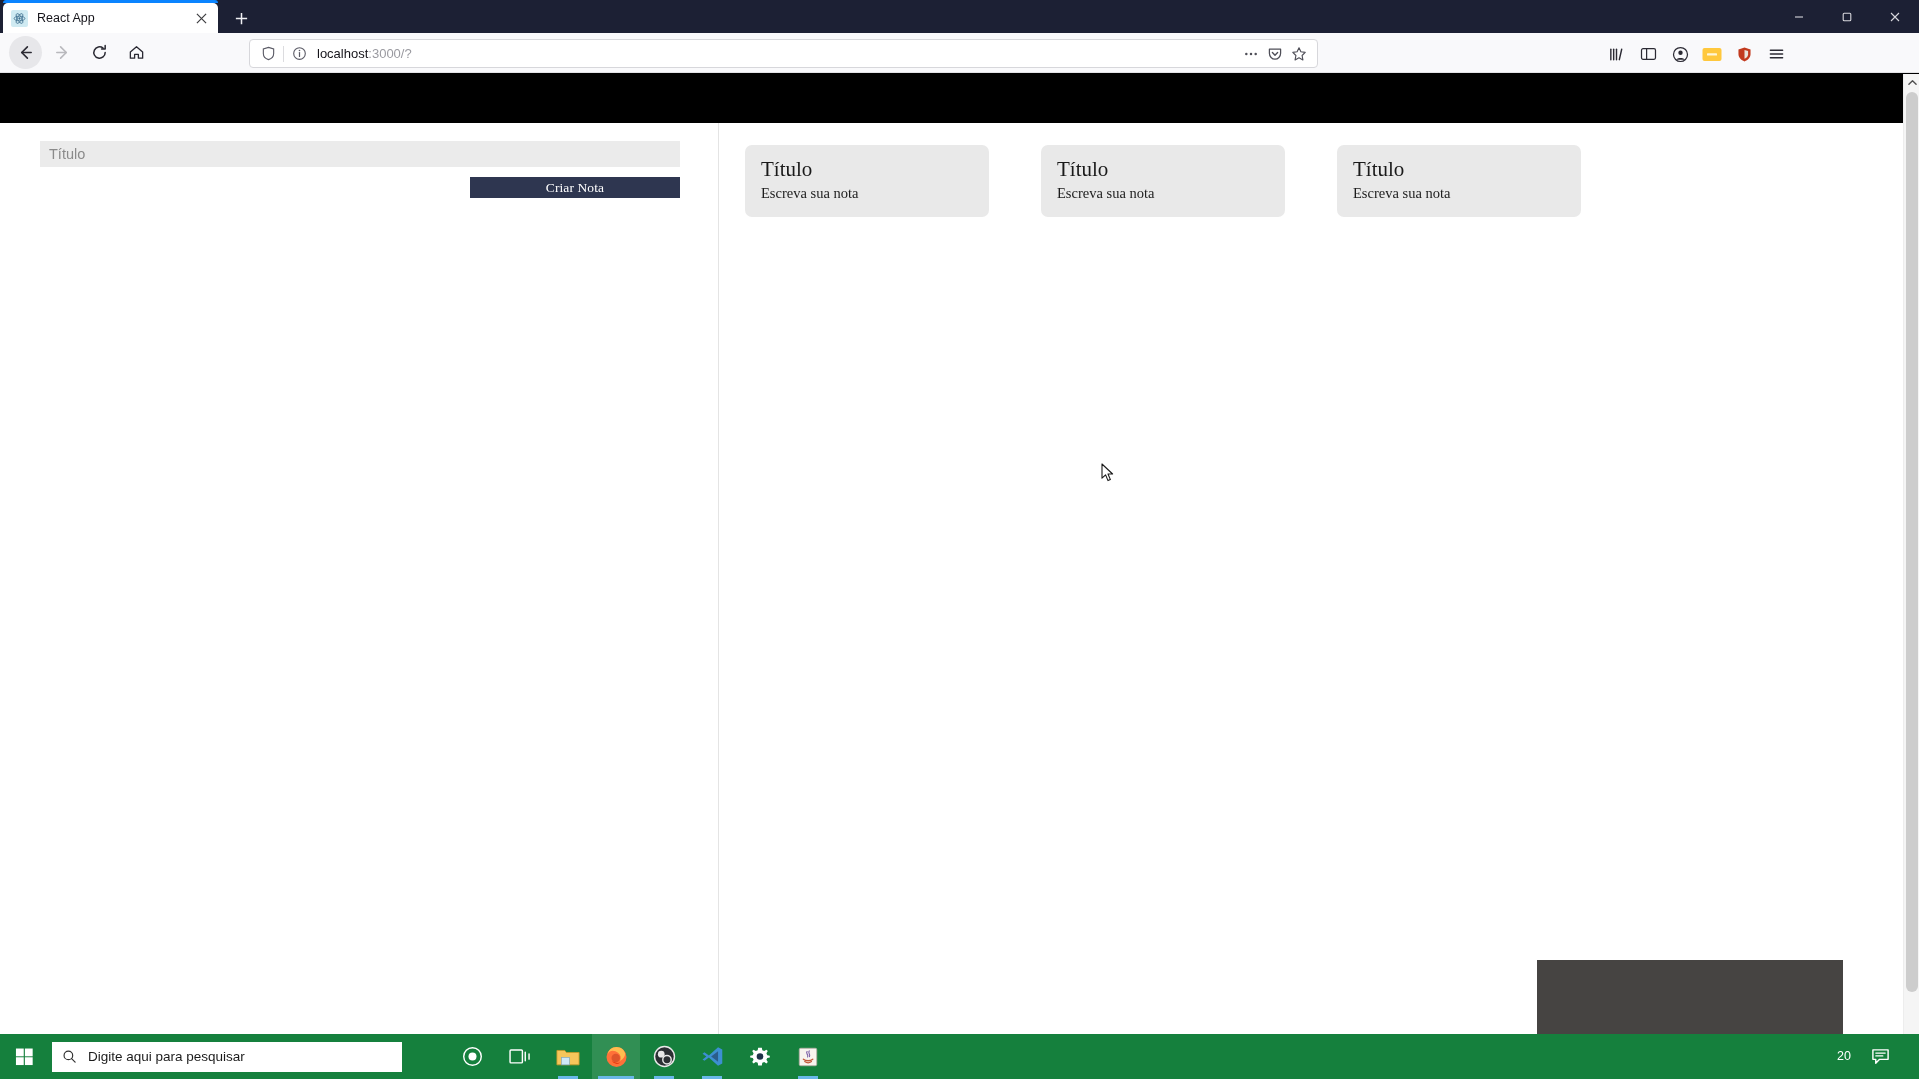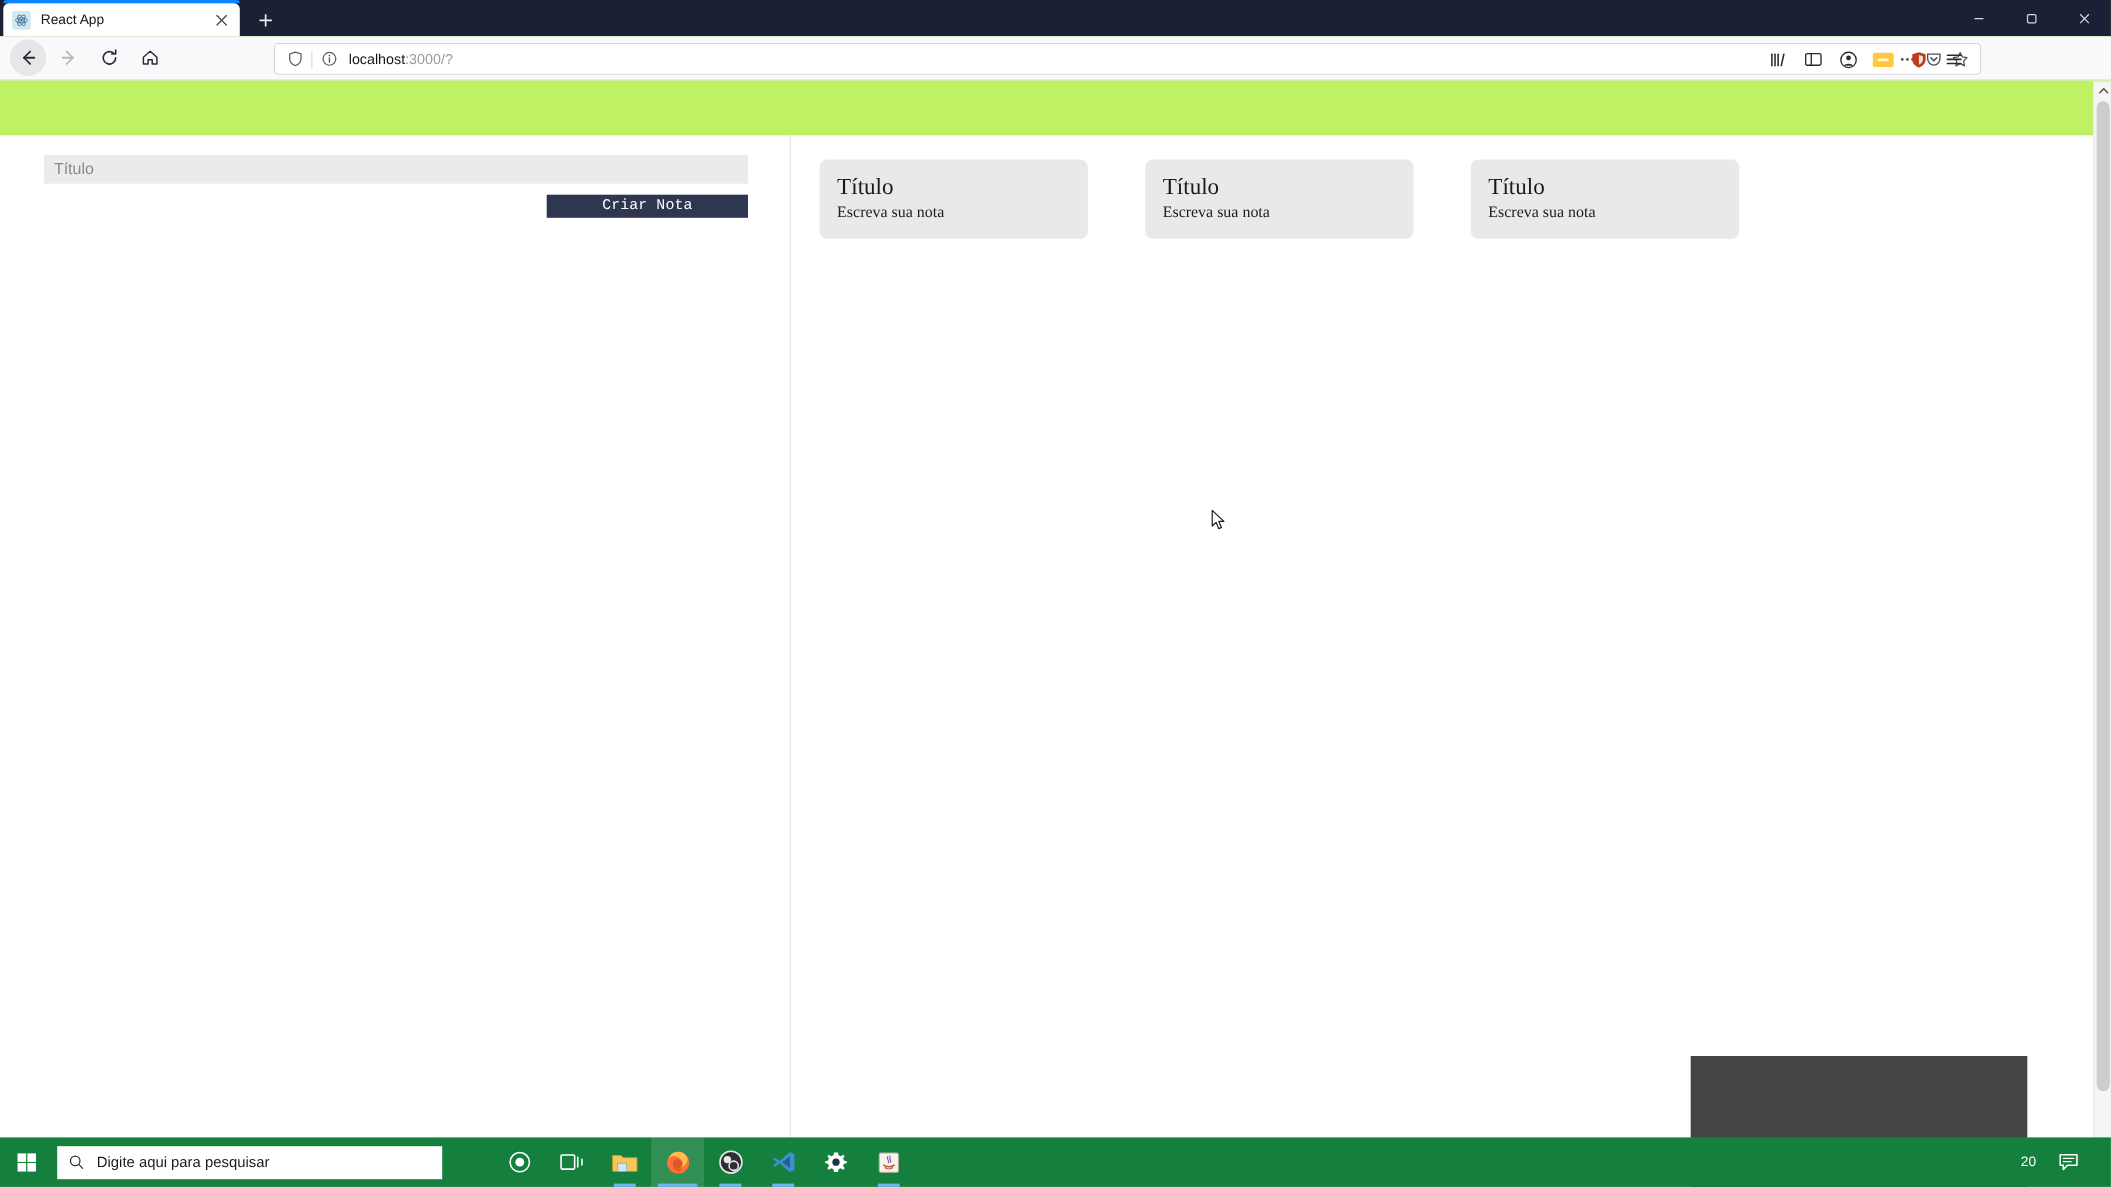--- a/index.html
+++ b/index.html
@@ -12,21 +12,21 @@
     font-family: "Liberation Sans", sans-serif;
   }
   * { box-sizing: border-box; }
 
   
   .browser {
     position: absolute;
     left: 0; top: 0;
     width: 1919px;
     height: 1034px;
-    background: #bef264;
+    background: #000000;
   }
 
   .titlebar {
     position: absolute;
     left: 0; top: 0;
     width: 1919px;
     height: 33px;
     background: #1c2034;
   }
 
@@ -122,21 +122,21 @@
   .navbtn.first { margin-left: 9px; }
   .navbtn.disabled { color: #b9b9bd; }
   .navbtn.back {
     background: #e7e7ea;
     border-radius: 50%;
   }
 
   .urlbar {
     position: absolute;
     left: 249px; top: 39px;
-    width: 1552px;
+    width: 1069px;
     height: 29px;
     background: #ffffff;
     border: 1px solid #d7d7db;
     border-radius: 4px;
     display: flex;
     align-items: center;
     padding: 0 6px;
   }
   .urlbar-icon {
     width: 24px; height: 24px;
@@ -223,26 +223,26 @@
   }
   .field::placeholder { color: #8a8a8a; opacity: 1; }
 
   .btn-row {
     width: 640px;
     display: flex;
     justify-content: flex-end;
     margin-top: 10px;
   }
   .create-btn {
-    width: 183px;
+    width: 210px;
     height: 21px;
     background: #2e3650;
     color: #ffffff;
     border: none;
-    font-family: Liberation Mono, monospace;
+    font-family: Liberation Serif, serif;
     font-size: 13.5px;
     line-height: 1;
     cursor: pointer;
     padding: 0;
     letter-spacing: 0.1px;
   }
 
   
   .notes-col {
     position: absolute;

